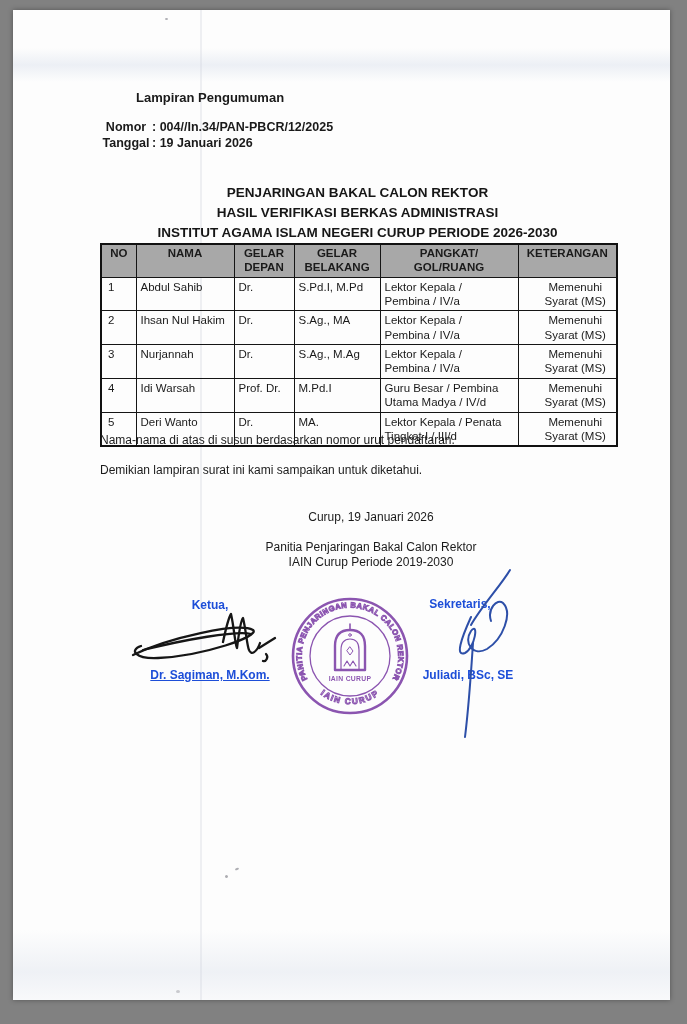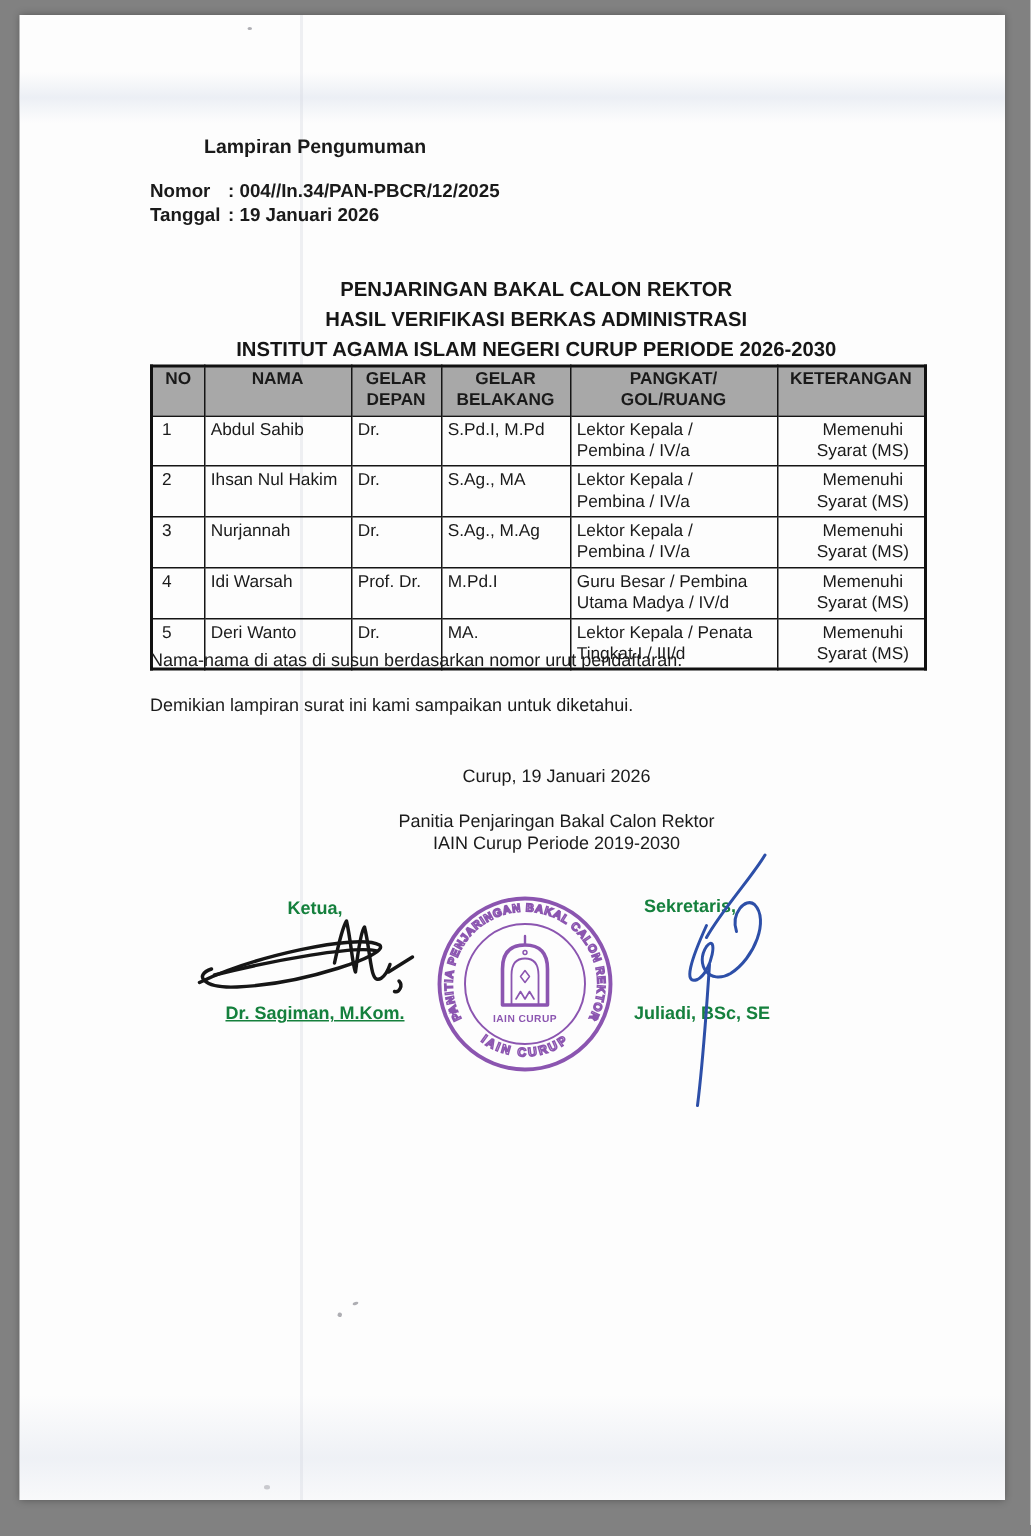--- a/index.html
+++ b/index.html
@@ -21,21 +21,21 @@
   .streak-bottom{position:absolute;left:0;top:920px;width:100%;height:70px;
     background:linear-gradient(180deg,rgba(228,232,240,0) 0%,rgba(224,229,238,0.5) 60%,rgba(230,233,240,0.2) 100%);}
   .fold-line{position:absolute;left:187px;top:0;width:2px;height:990px;background:rgba(205,210,220,0.30);}
   .speck{position:absolute;background:rgba(110,110,118,0.55);border-radius:50%;}
   .sp1{left:152px;top:8px;width:3px;height:2px;}
   .sp2{left:212px;top:865px;width:3px;height:3px;transform:rotate(30deg);}
   .sp3{left:222px;top:858px;width:4px;height:2px;transform:rotate(-20deg);}
   .sp4{left:163px;top:980px;width:4px;height:3px;opacity:.6;}
 
   .lampiran{position:absolute;left:87px;top:80px;font-size:13px;font-weight:700;color:#1a1a1a;padding-left:36px;}
-  .meta{position:absolute;left:87px;top:109px;font-size:12.5px;font-weight:700;color:#1a1a1a;}
+  .meta{position:absolute;left:87px;top:109px;font-size:12.5px;font-weight:700;color:#1a1a1a;text-align:center;}
   .meta-row{display:flex;line-height:16px;}
   .meta-label{width:52px;}
   .doc-title{position:absolute;left:30px;top:173px;width:629px;text-align:center;
     font-size:13.5px;font-weight:700;line-height:20px;color:#161616;}
 
   table.vtable{
     position:absolute;left:87px;top:233px;width:516px;
     border-collapse:collapse;table-layout:fixed;
     font-size:11.5px;color:#1a1a1a;
   }
@@ -48,21 +48,21 @@
   .vtable td.c-ket{text-align:center;padding-left:20px;}
   .vtable{border:2px solid #111;}
 
   .para{position:absolute;left:87px;font-size:12px;color:#1b1b1b;}
   .para1{top:423px;} .para2{top:453px;}
 
   .closing{position:absolute;left:95px;top:500px;width:526px;text-align:center;
     font-size:12px;color:#1b1b1b;line-height:15px;}
   .place-date{margin-bottom:15px;}
 
-  .sig-role,.sig-name{position:absolute;font-size:12px;font-weight:700;color:#15803d;text-align:center;}
+  .sig-role,.sig-name{position:absolute;font-size:12px;font-weight:700;color:#1d4ed8;text-align:center;}
   .role-left{left:147px;top:588px;width:100px;}
   .role-right{left:397px;top:587px;width:100px;}
   .name-left{left:122px;top:658px;width:150px;text-decoration:underline;}
   .name-right{left:380px;top:658px;width:150px;}
 
   .sig-svg{position:absolute;}
   .sig-ketua{left:110px;top:590px;width:170px;height:80px;}
   .sig-sekretaris{left:430px;top:555px;width:90px;height:185px;}
 
   .stamp{position:absolute;left:271px;top:580px;width:132px;height:132px;opacity:0.88;}

